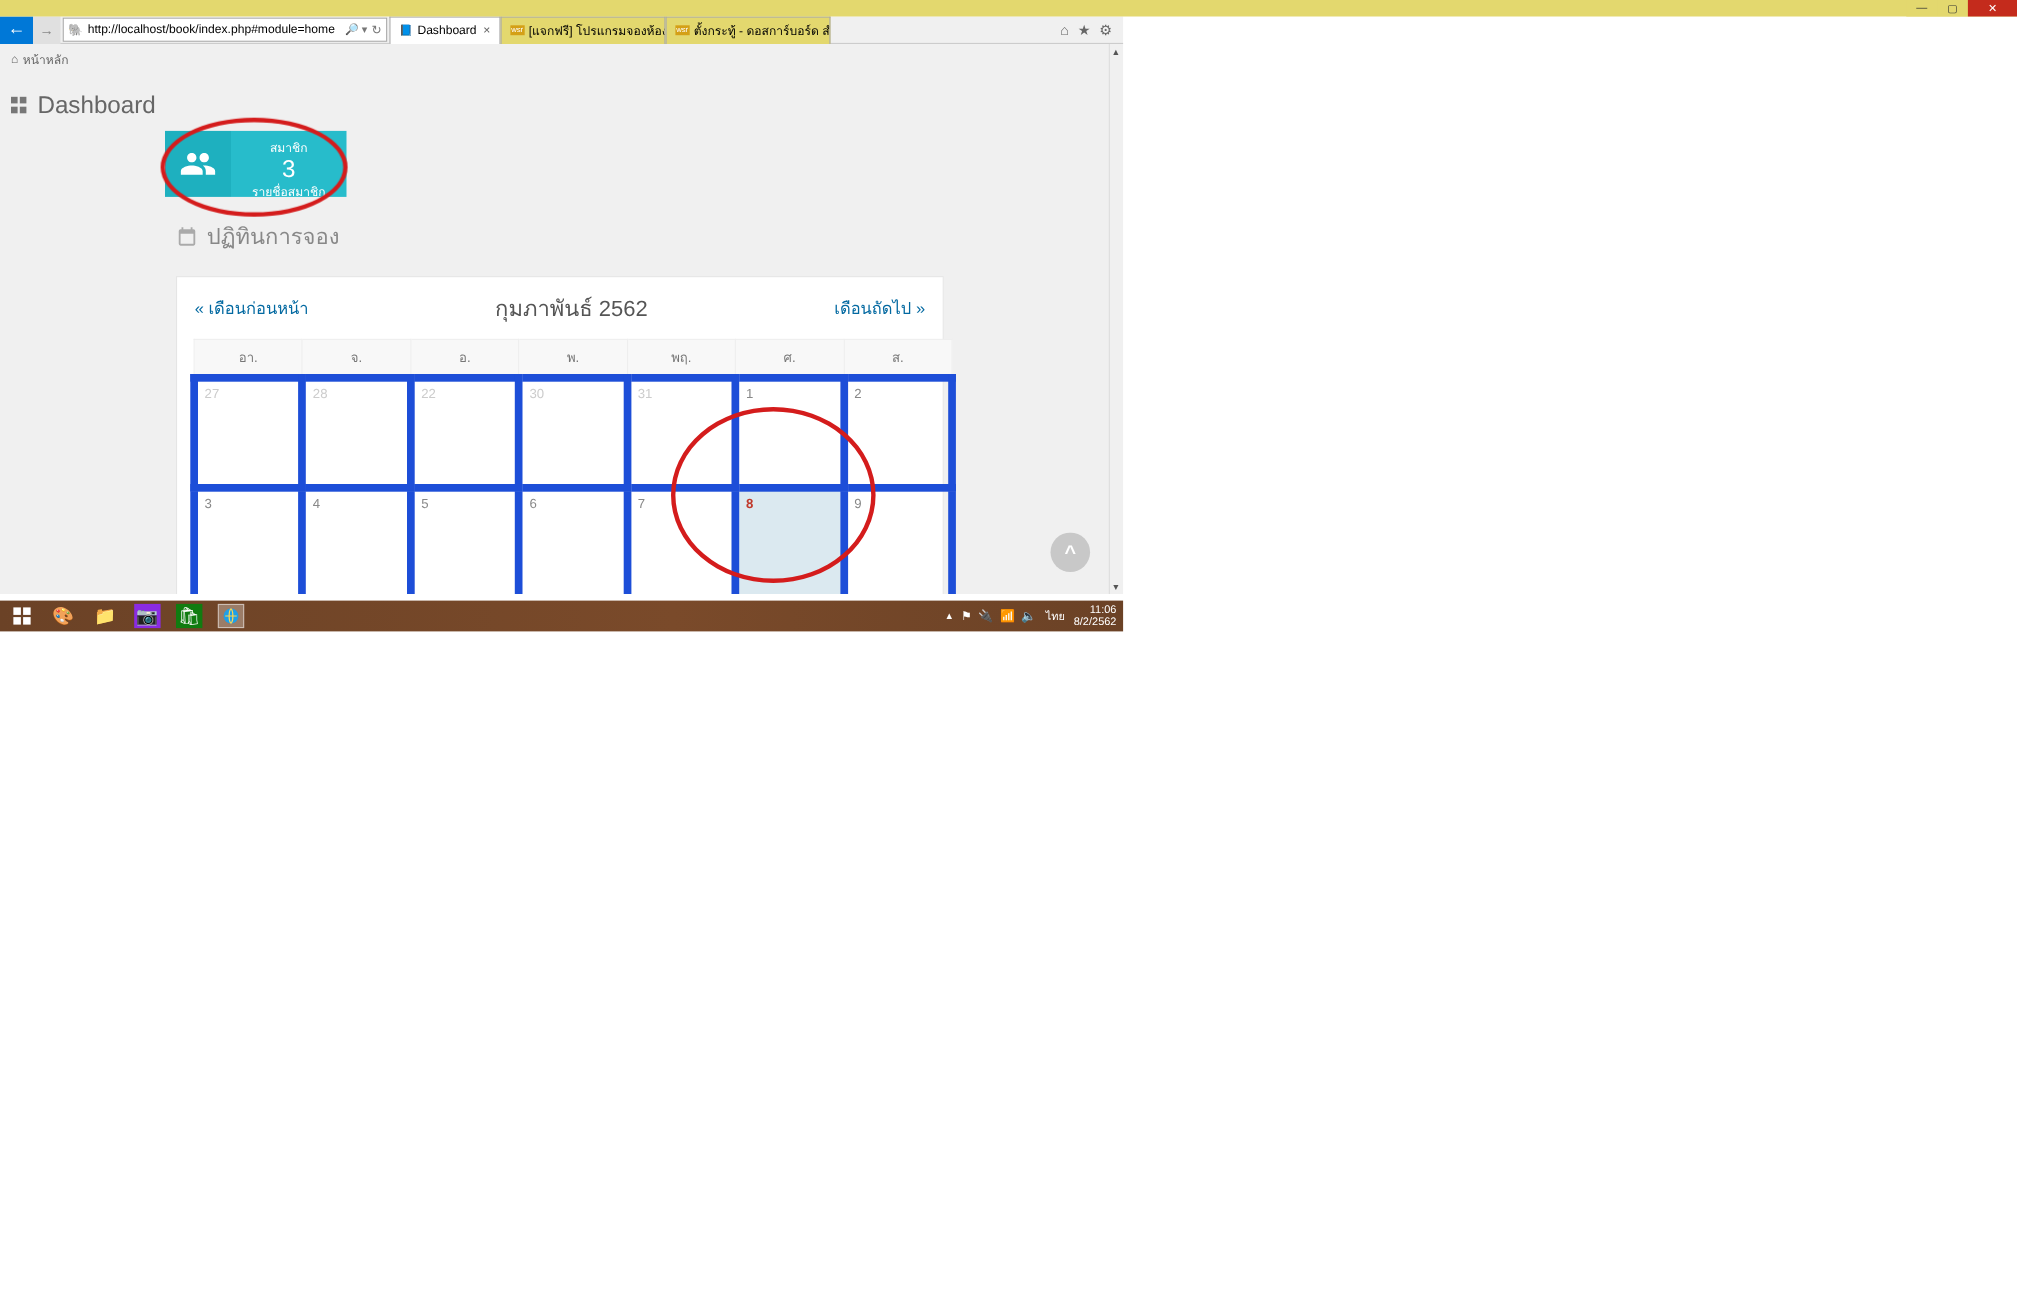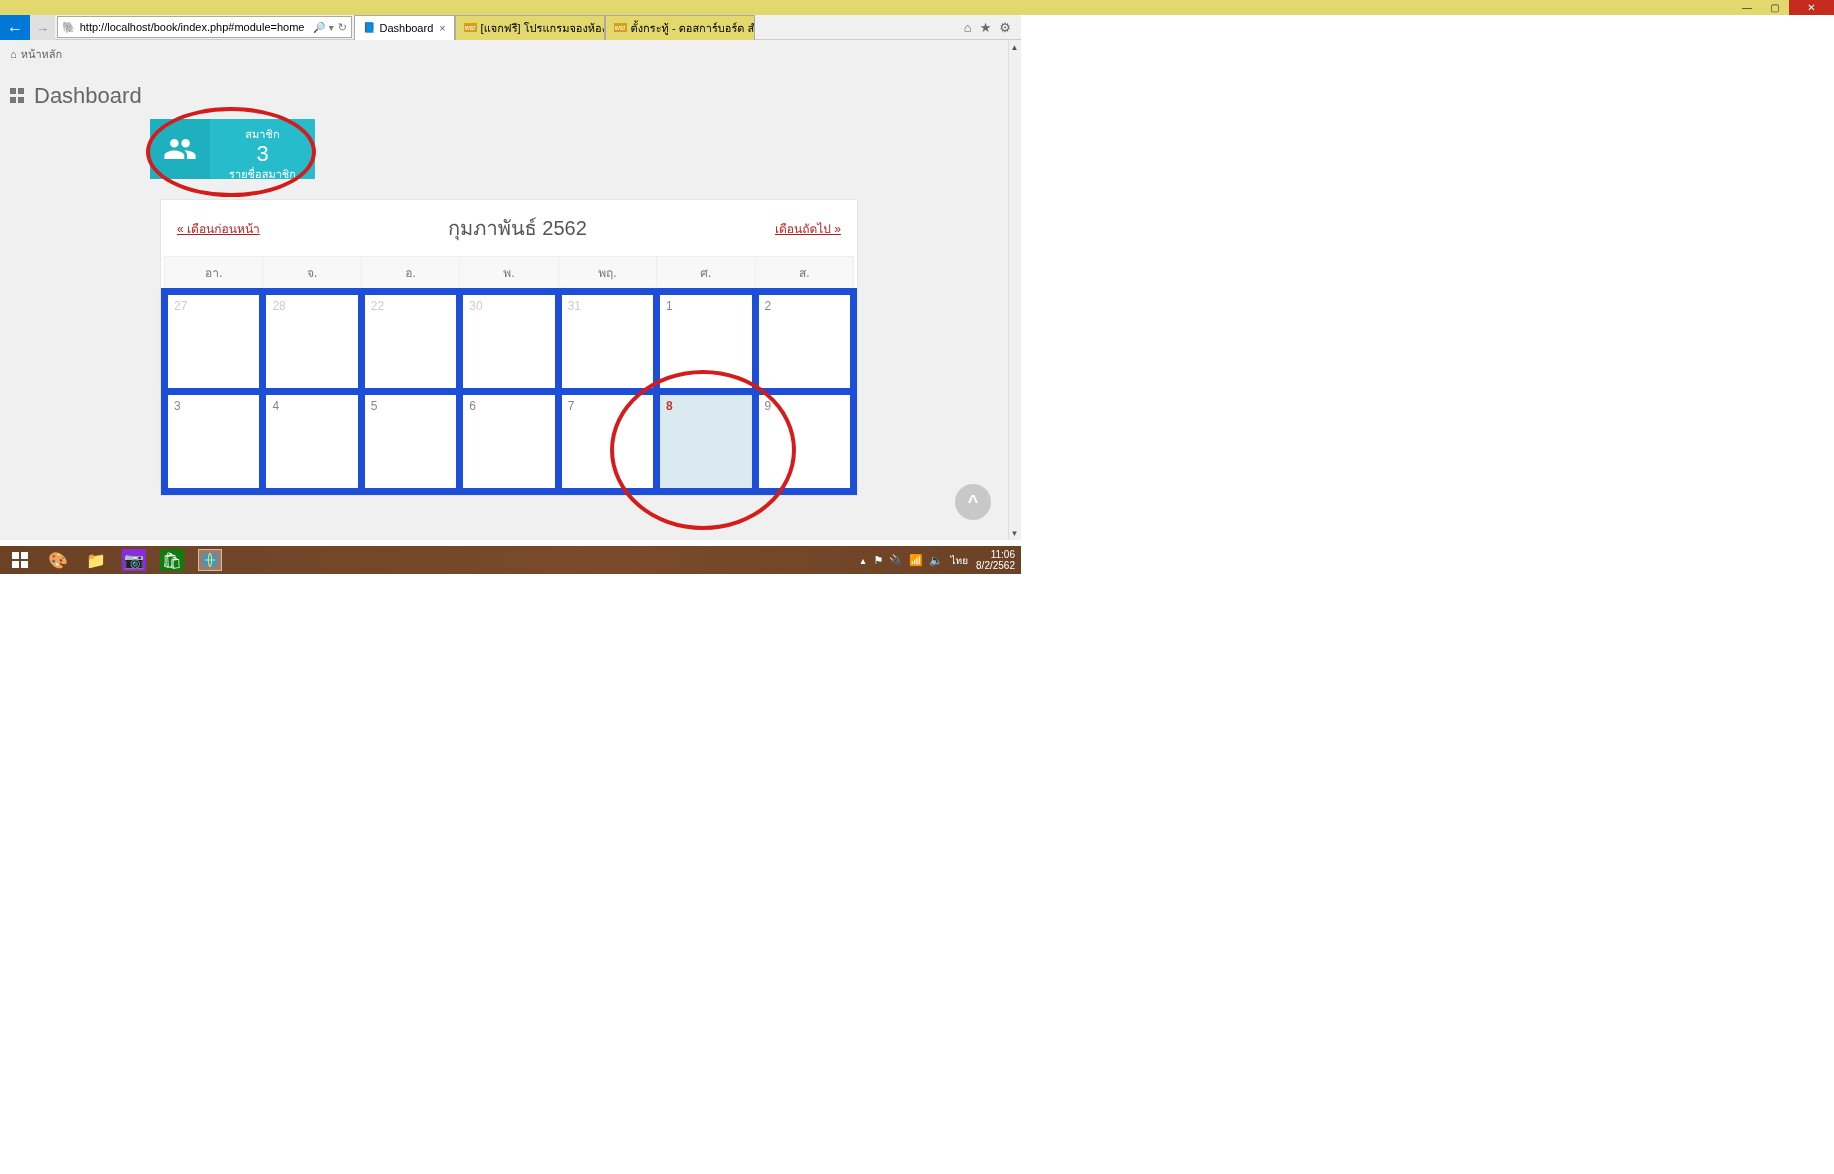--- a/index.html
+++ b/index.html
@@ -49,22 +49,22 @@
 .tile-green .tile-body { background: #7ec24e; }
 .tile-teal .tile-icon { background: #1eb0bf; }
 .tile-teal .tile-body { background: #27bccb; align-items: center; }
 
 
 .cal-section { padding: 20px 150px 0 160px; }
 .cal-title { font-size: 20px; color: #888; display: flex; align-items: center; gap: 8px; font-weight: 300; margin-bottom: 20px; }
 .cal-wrap { background: #fff; border: 1px solid #e5e5e5; }
 .cal-head { display: flex; align-items: center; justify-content: space-between; padding: 12px 16px; font-size: 14px; color: #777; }
 .cal-head .month { font-size: 20px; color: #555; }
-.cal-nav { font-size: 12px; color: #b91c1c; cursor: pointer; text-decoration: underline; }
-.cal-grid { width: 100%; border-collapse: collapse; }
+.cal-nav { font-size: 15px; color: #0369a1; cursor: pointer; }
+.cal-grid { width: 100%; border-collapse: collapse; margin-left: 12px; }
 .cal-grid th { background: #f8f8f8; font-weight: normal; font-size: 12px; color: #777; padding: 6px; border: 1px solid #eee; width: 14.28%; }
 .cal-grid td { border: 7px solid #1d4ed8; height: 100px; vertical-align: top; padding: 4px 6px; font-size: 12px; color: #888; }
 .cal-grid td.other-month { color: #ccc; }
 .cal-grid td.today { background: #dbe9f0; }
 .cal-grid td.today .dnum { color: #c0392b; font-weight: bold; }
 
 
 .annot-circle { position: absolute; border: 4px solid #d41c1c; border-radius: 50%; pointer-events: none; }
 
 
@@ -146,20 +146,26 @@
         </div>
         <div class="tile-body">
           <div class="line1">สมาชิก</div>
           <div class="num">3</div>
           <div class="line2">รายชื่อสมาชิก</div>
         </div>
       </div>
     </div>
 
     <div class="cal-section">
+      <div class="cal-title">
+        <svg width="20" height="20" viewBox="0 0 24 24" fill="#aaa">
+            <path d="M19 4h-1V2h-2v2H8V2H6v2H5a2 2 0 0 0-2 2v14a2 2 0 0 0 2 2h14a2 2 0 0 0 2-2V6a2 2 0 0 0-2-2zm0 16H5V9h14v11z"></path>
+          </svg>
+        <span>ปฏิทินการจอง</span>
+      </div>
       <div class="cal-wrap">
         <div class="cal-head">
           <span class="cal-nav">« เดือนก่อนหน้า</span>
           <span class="month">กุมภาพันธ์ 2562</span>
           <span class="cal-nav">เดือนถัดไป »</span>
         </div>
         <table class="cal-grid">
           <thead>
             <tr>
               <th>อา.</th>

